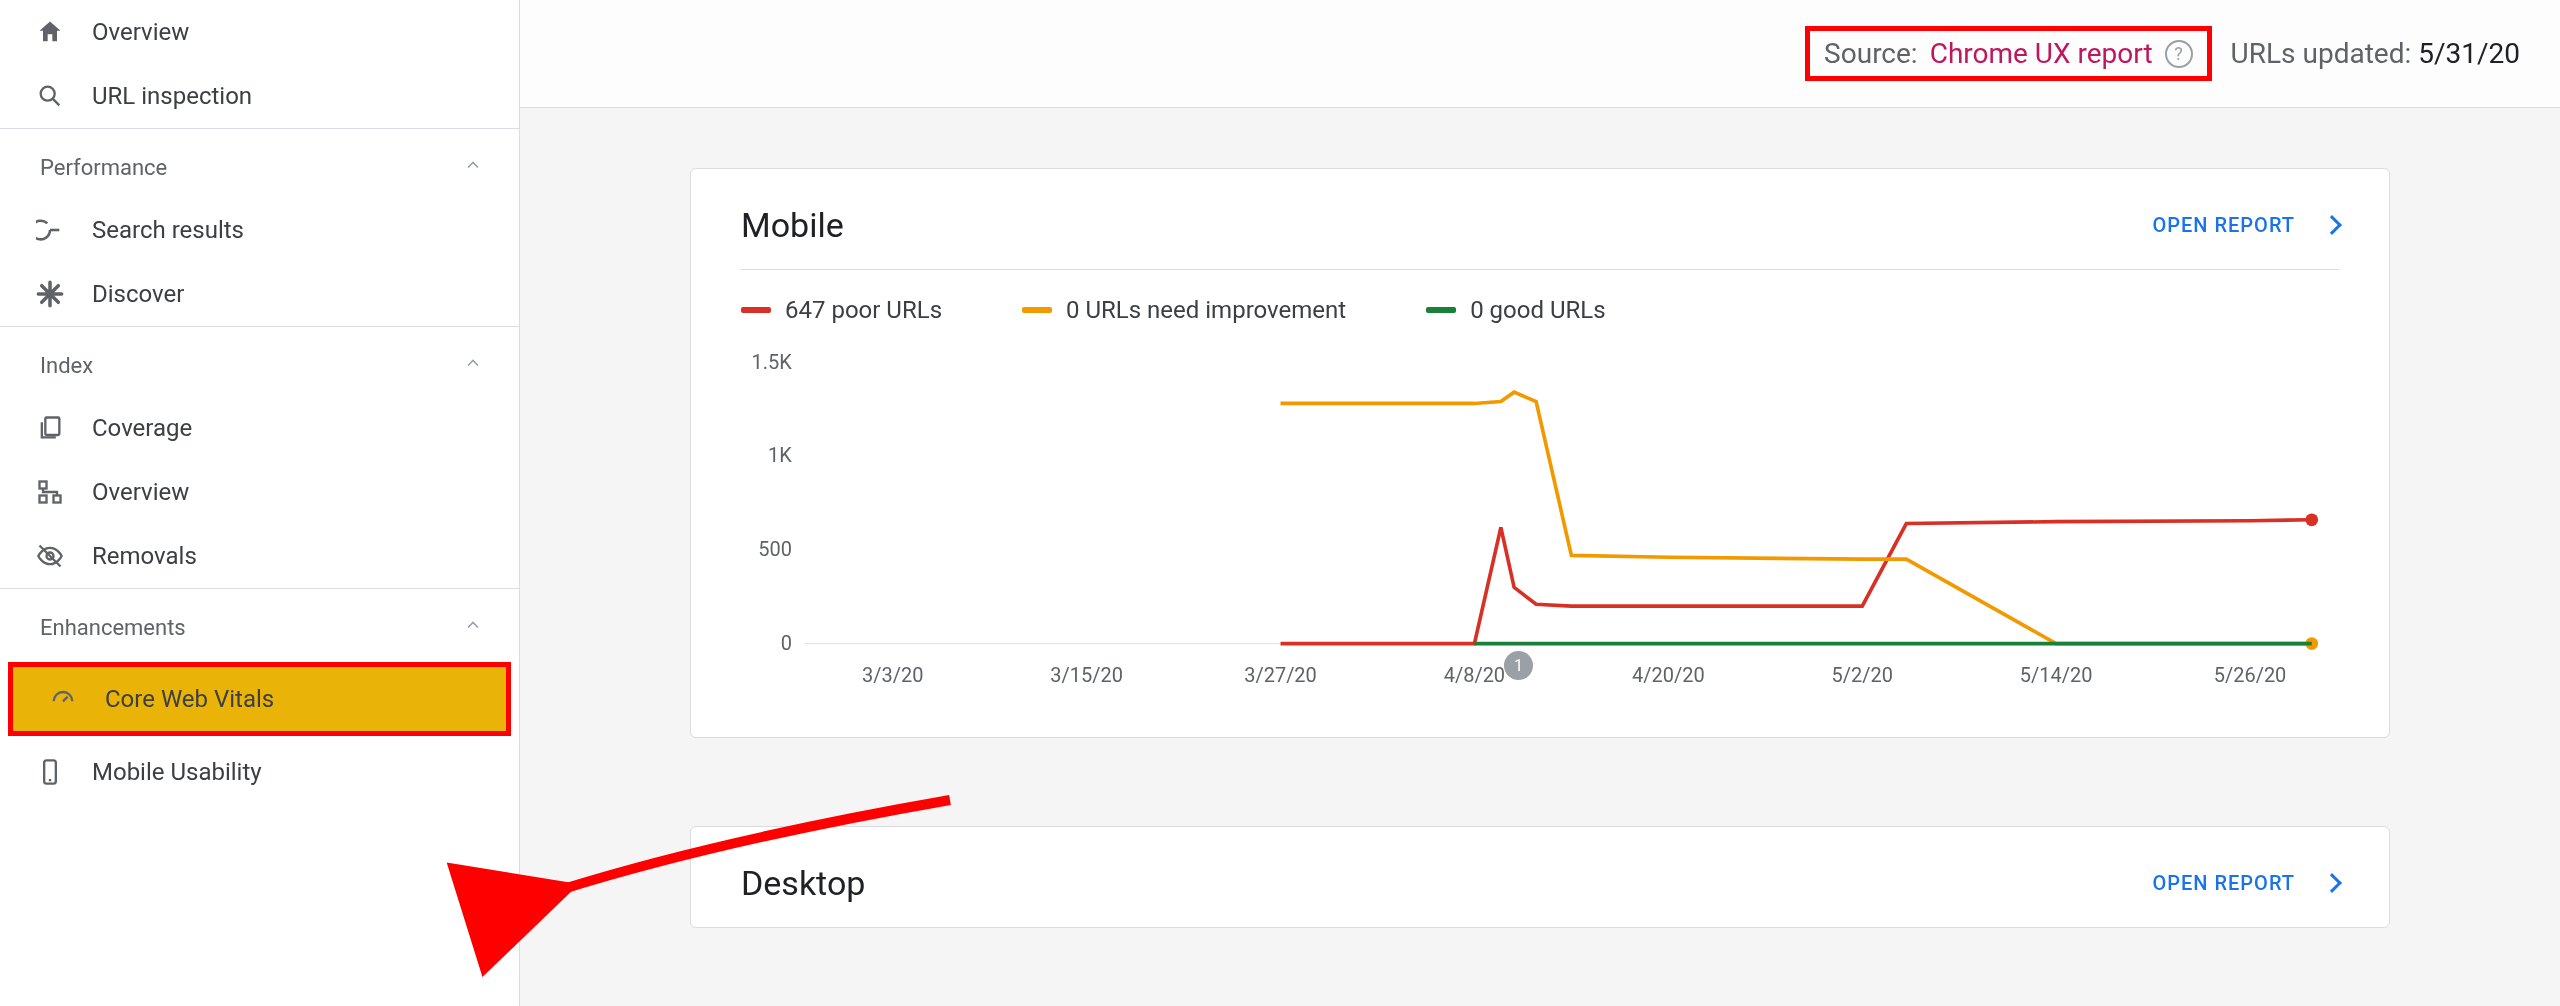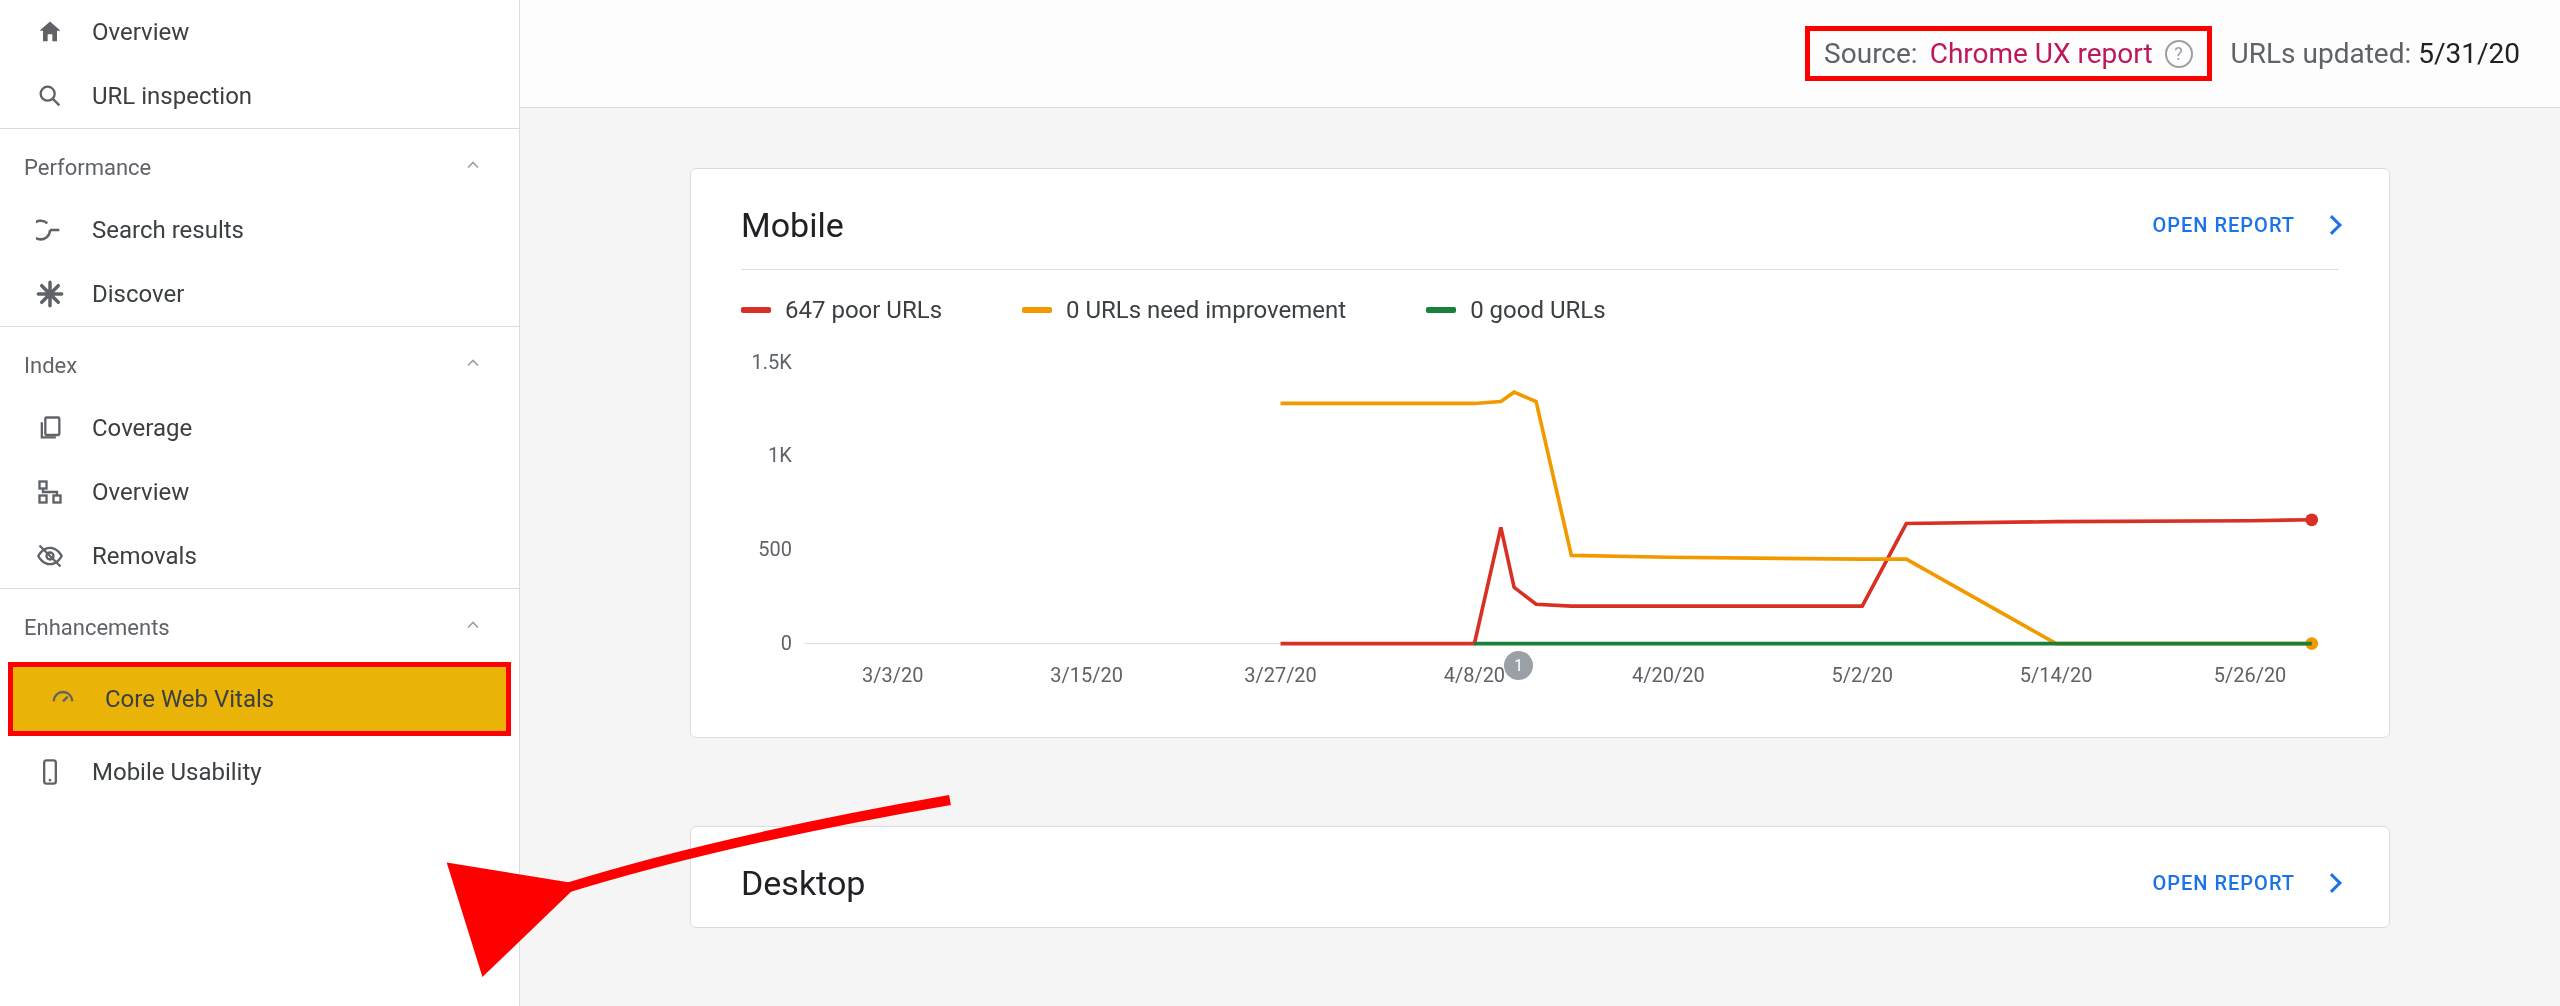--- a/index.html
+++ b/index.html
@@ -16,21 +16,21 @@
   }
   *{box-sizing:border-box;}
   html,body{margin:0;padding:0;font-family:Roboto,Arial,sans-serif;background:var(--page-bg);color:var(--text);}
   body{width:2560px;height:1006px;overflow:hidden;transform-origin:top left;}
   
   .app{display:flex;height:100%;}
   .sidebar{width:520px;background:#fff;border-right:1px solid var(--border);display:flex;flex-direction:column;font-size:24px;}
   .sb-item{display:flex;align-items:center;gap:28px;padding:18px 36px;color:var(--text);cursor:pointer;}
   .sb-item .icon{width:28px;height:28px;display:flex;align-items:center;justify-content:center;color:#5f6368;}
   .sb-item.active{background:#eab308;}
-  .sb-section{display:flex;align-items:center;justify-content:space-between;padding:26px 36px 18px 24px;color:var(--muted);font-size:22px;}
+  .sb-section{display:flex;align-items:center;justify-content:space-between;padding:26px 36px 18px 40px;color:var(--muted);font-size:22px;}
   .sb-section .chev{color:#9aa0a6;}
   .sb-divider{height:1px;background:var(--border);margin:0;}
   .highlight-box{border:5px solid var(--highlight);}
 
   .main{flex:1;position:relative;}
   .topbar{height:108px;border-bottom:1px solid var(--border);background:#fdfdfd;display:flex;align-items:center;justify-content:flex-end;gap:19px;padding:0 40px 0 0;font-size:28px;color:var(--muted);}
   .source-box{display:flex;align-items:center;gap:12px;padding:6px 14px;}
   .source-box.highlight-box{border-width:5px;}
   .q-icon{width:28px;height:28px;border:2px solid #9aa0a6;border-radius:50%;display:inline-flex;align-items:center;justify-content:center;font-size:18px;color:#9aa0a6;}
 

